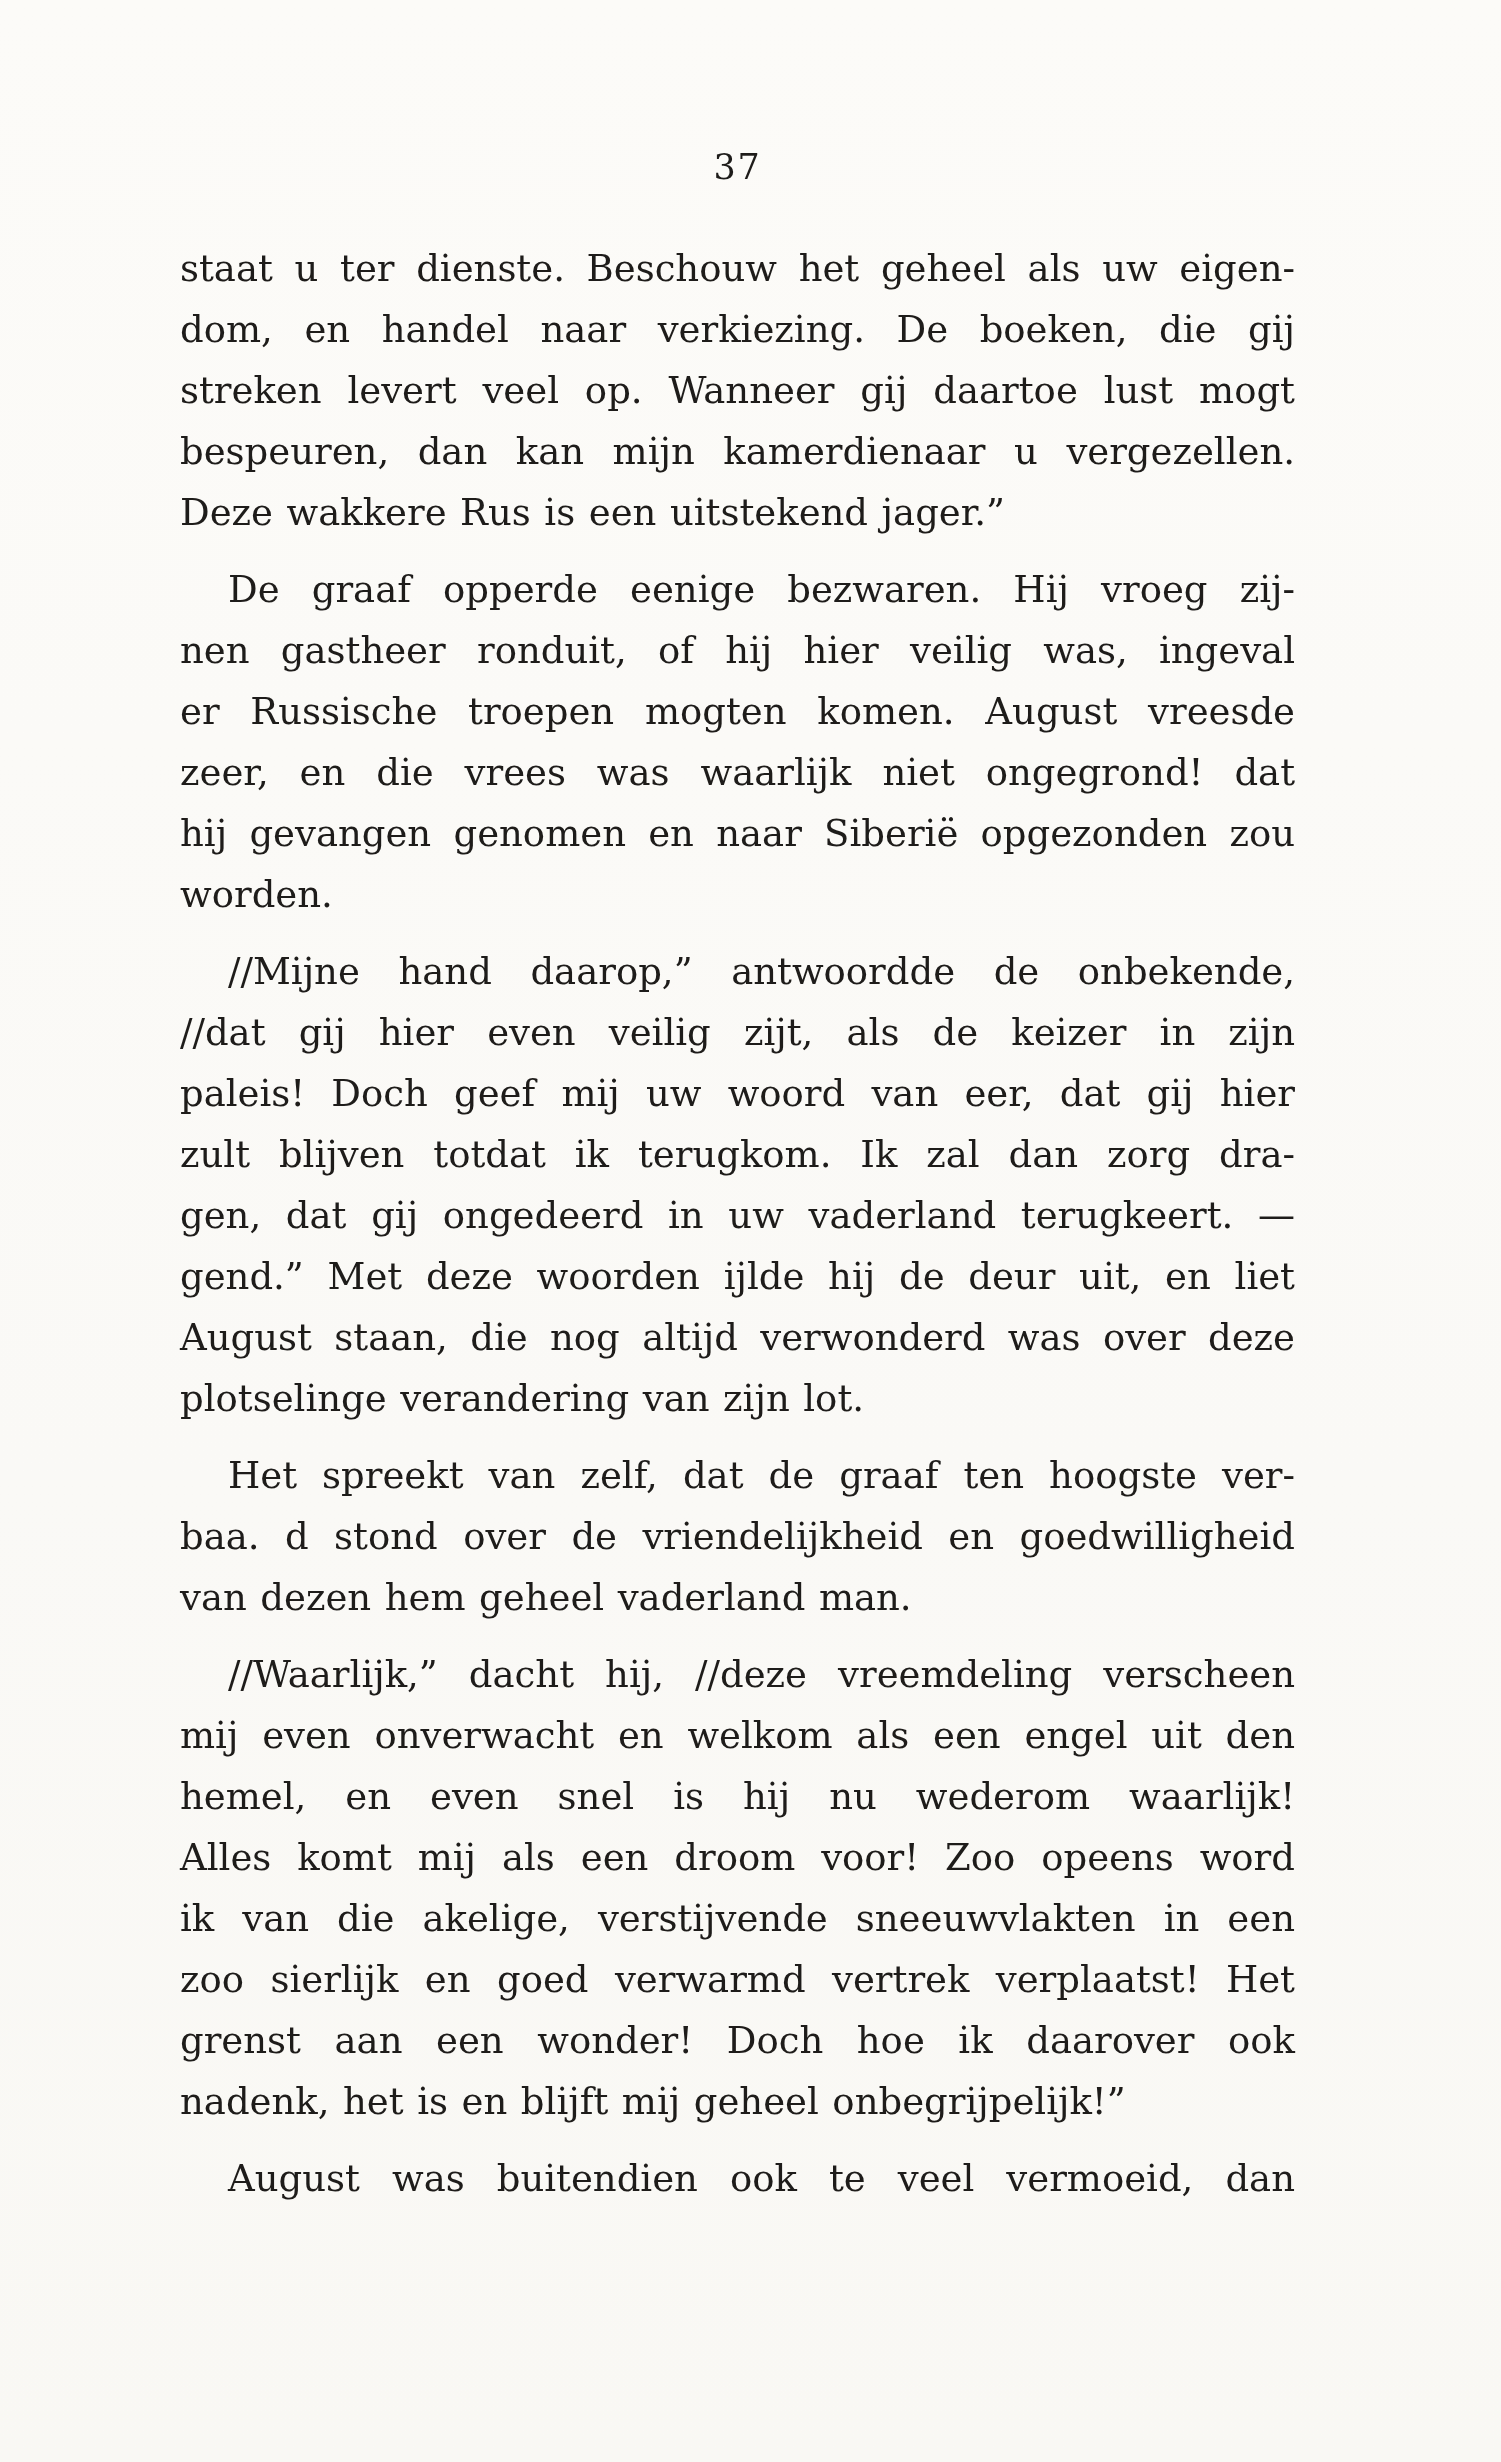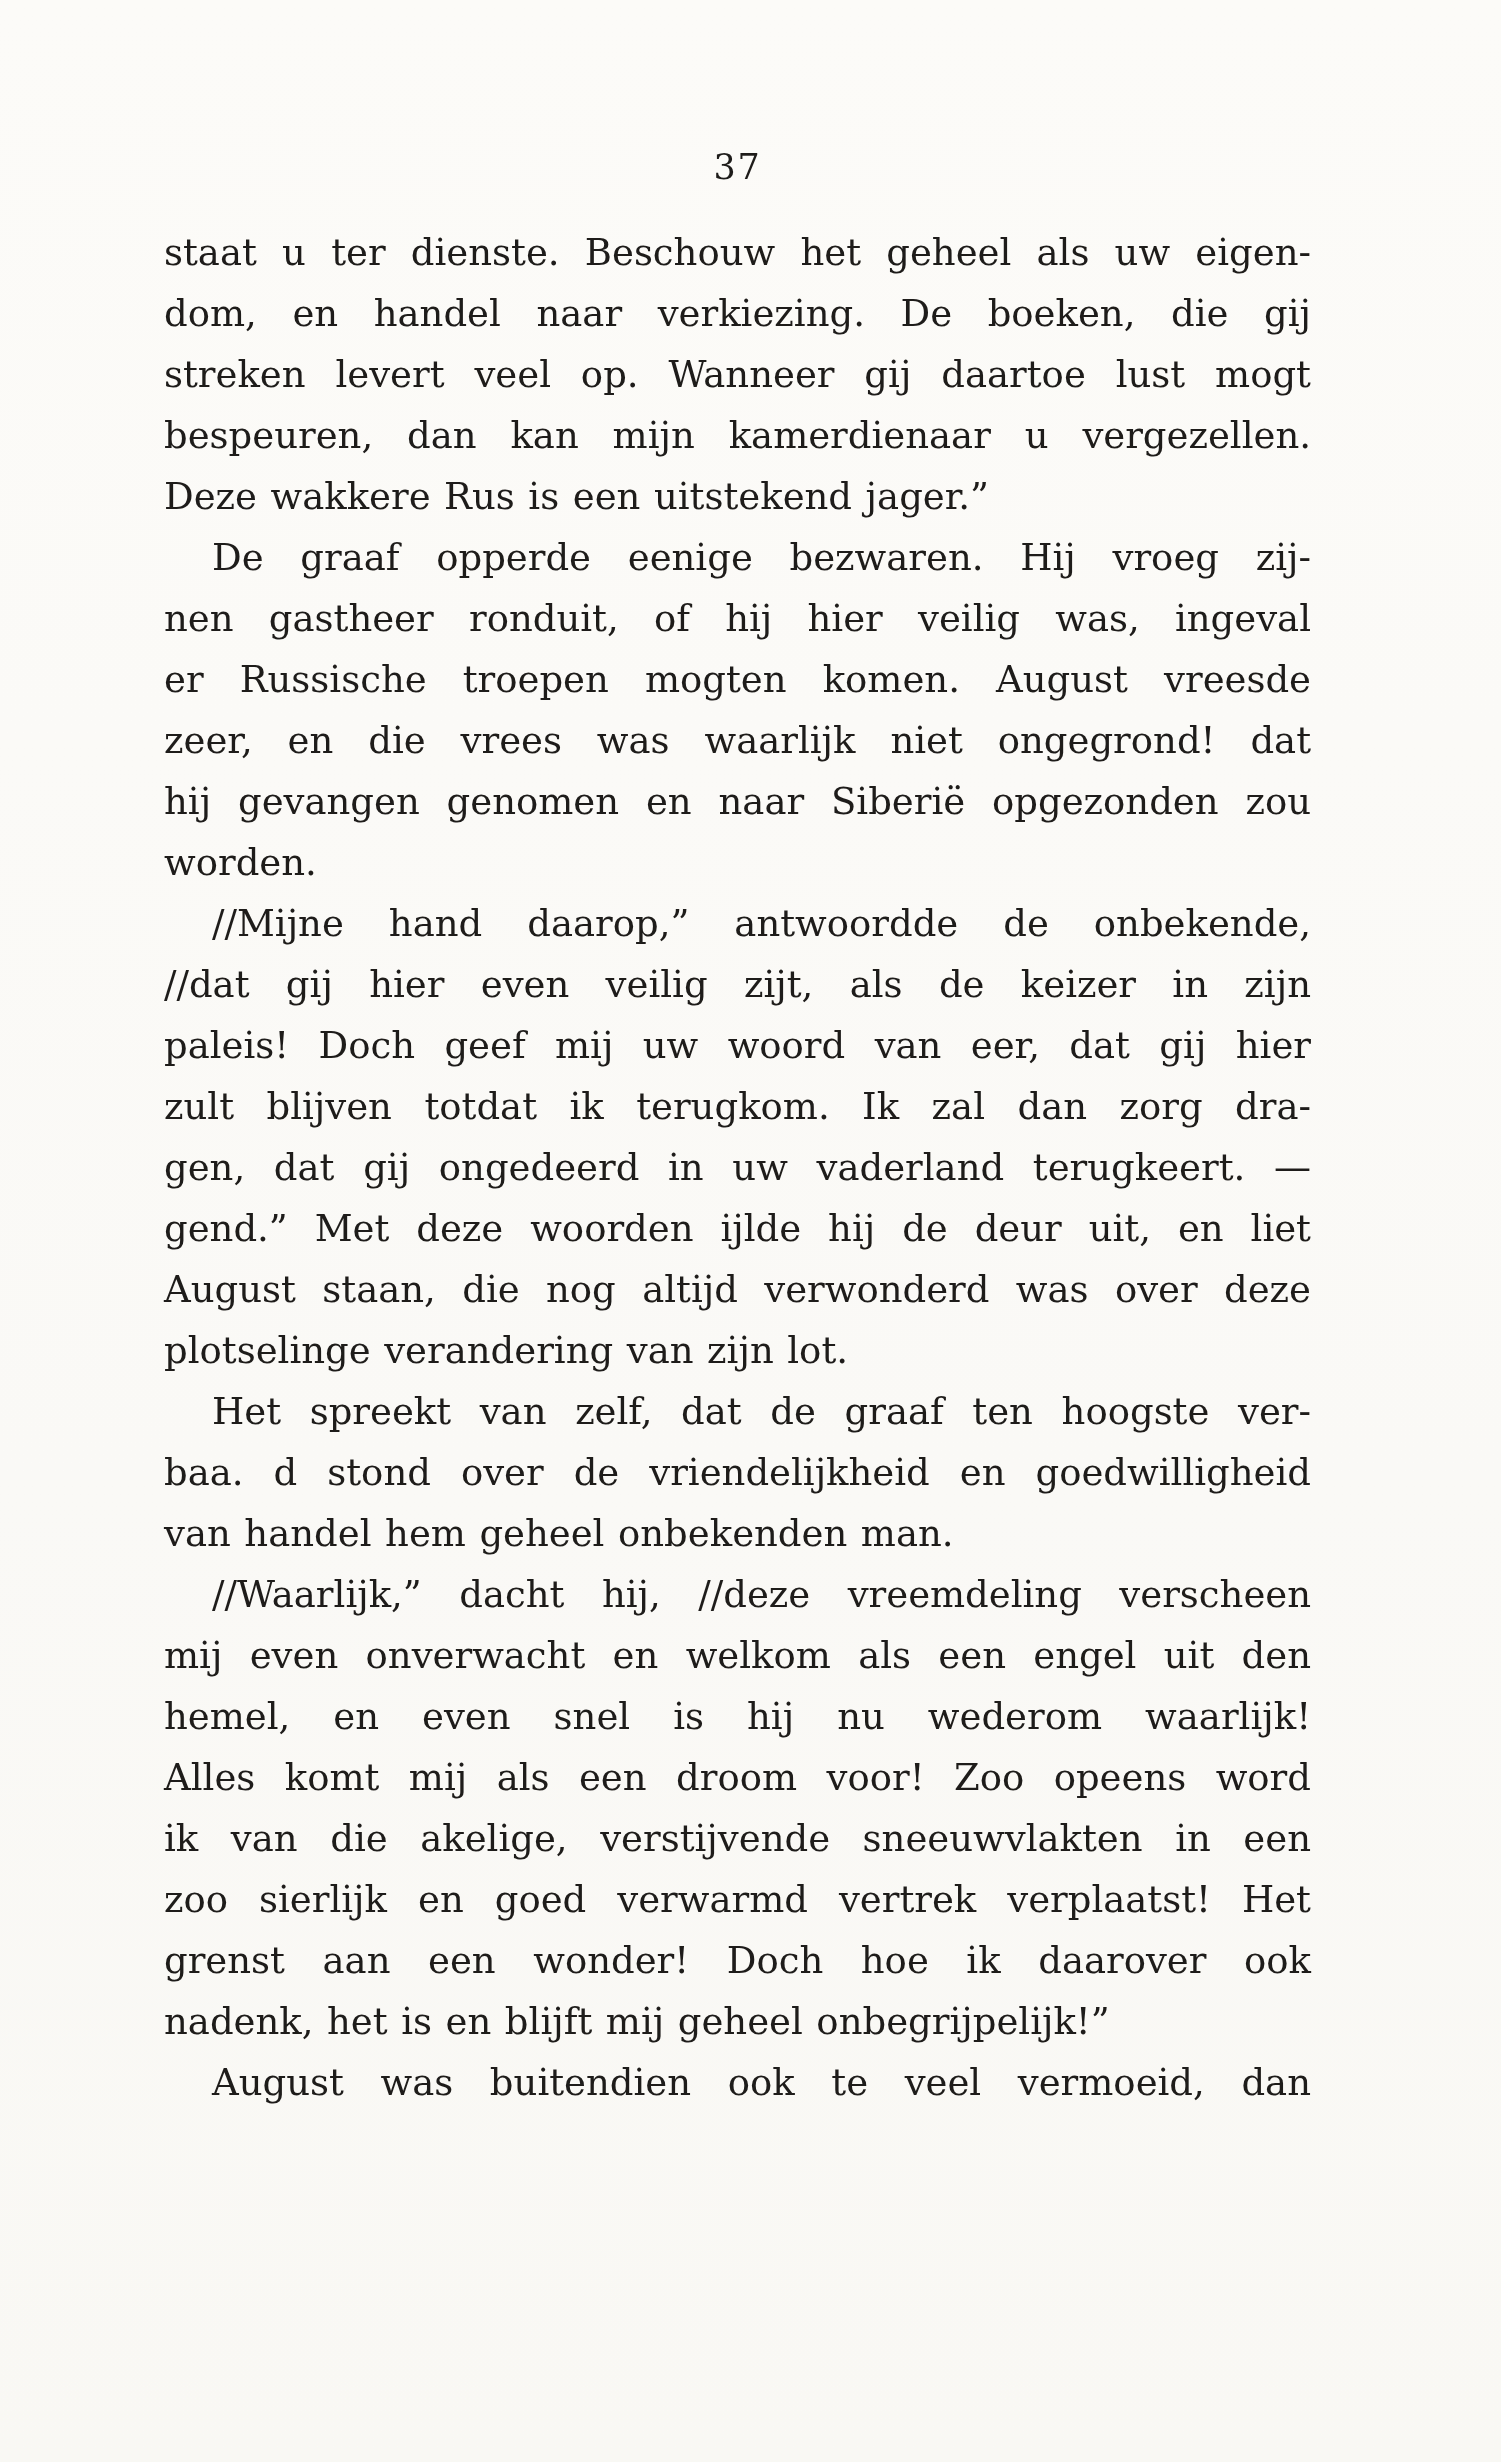--- a/index.html
+++ b/index.html
@@ -30,21 +30,21 @@
     letter-spacing: 1.8px;
     margin-top: 25px;
   }
   .text-block {
     position: absolute;
     top: 222px;
     left: 164px;
     width: 1147px;
   }
   .paragraph {
-    margin: 0;
+    margin: 16px;
     padding: 0;
   }
   .line {
     font-size: 37px;
     line-height: 61px;
     white-space: normal;
     text-align: justify;
     text-align-last: justify;
     word-spacing: 1.8px;
   }
@@ -83,21 +83,21 @@
         <div class="line">paleis! Doch geef mij uw woord van eer, dat gij hier</div>
         <div class="line">zult blijven totdat ik terugkom. Ik zal dan zorg dra-</div>
         <div class="line">gen, dat gij ongedeerd in uw vaderland terugkeert. —</div>
         <div class="line">gend.” Met deze woorden ijlde hij de deur uit, en liet</div>
         <div class="line">August staan, die nog altijd verwonderd was over deze</div>
         <div class="line last">plotselinge verandering van zijn lot.</div>
       </div>
       <div class="paragraph">
         <div class="line indent">Het spreekt van zelf, dat de graaf ten hoogste ver-</div>
         <div class="line">baa. d stond over de vriendelijkheid en goedwilligheid</div>
-        <div class="line last">van handel hem geheel onbekenden man.</div>
+        <div class="line last">van dezen hem geheel vaderland man.</div>
       </div>
       <div class="paragraph">
         <div class="line indent">//Waarlijk,” dacht hij, //deze vreemdeling verscheen</div>
         <div class="line">mij even onverwacht en welkom als een engel uit den</div>
         <div class="line">hemel, en even snel is hij nu wederom waarlijk!</div>
         <div class="line">Alles komt mij als een droom voor! Zoo opeens word</div>
         <div class="line">ik van die akelige, verstijvende sneeuwvlakten in een</div>
         <div class="line">zoo sierlijk en goed verwarmd vertrek verplaatst! Het</div>
         <div class="line">grenst aan een wonder! Doch hoe ik daarover ook</div>
         <div class="line last">nadenk, het is en blijft mij geheel onbegrijpelijk!”</div>

